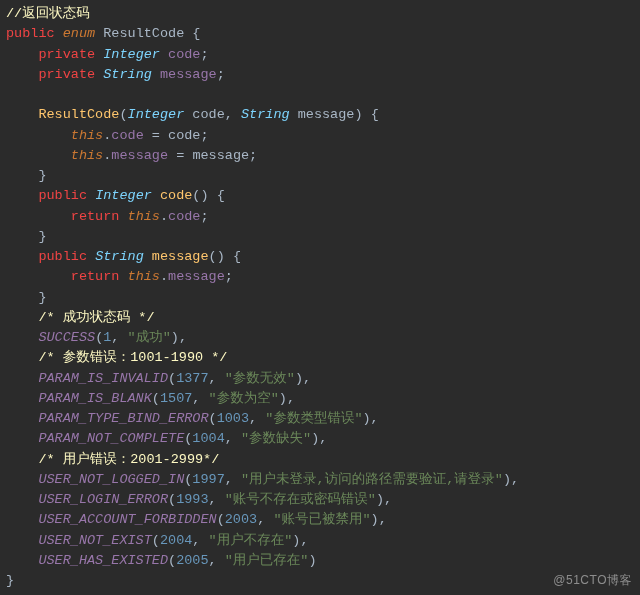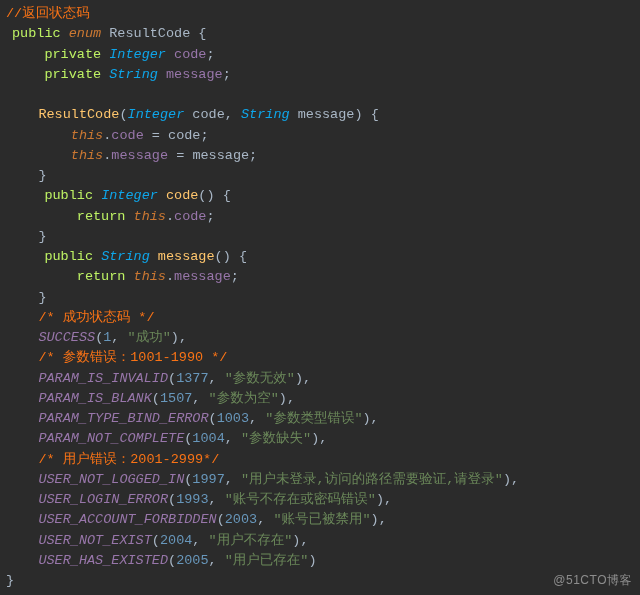--- a/index.html
+++ b/index.html
@@ -12,24 +12,24 @@
     color: #a9b7c6;
     width: 640px;
     height: 595px;
     overflow: hidden;
     position: relative;
   }
   .code-area {
     padding: 4px 6px;
     white-space: pre;
   }
-  .c-comment   { color: #f97316; }
-  .c-keyword   { color: #bef264; margin-left: 6px; }
+  .c-comment   { color: #fef9c3; }
+  .c-keyword   { color: #ef4444; }
   .c-keyword-i { color: #cc7832; font-style: italic; margin-top: 15px; }
-  .c-type      { color: #0ea5e9; font-style: italic; margin-top: 40px; }   
+  .c-type      { color: #7dd3fc; font-style: italic; margin-top: 40px; }   
   .c-ctor      { color: #ffc66d; }                        
   .c-var       { color: #9876aa; }                        
   .c-param     { color: #a9b7c6; }                        
   .c-this      { color: #cc7832; font-style: italic; }
   .c-punct     { color: #a9b7c6; }
   .c-string    { color: #6a8759; }
   .c-number    { color: #6897bb; }
   .c-enumconst { color: #9876aa; font-style: italic; }
   .c-classname { color: #a9b7c6; }
   .watermark {

